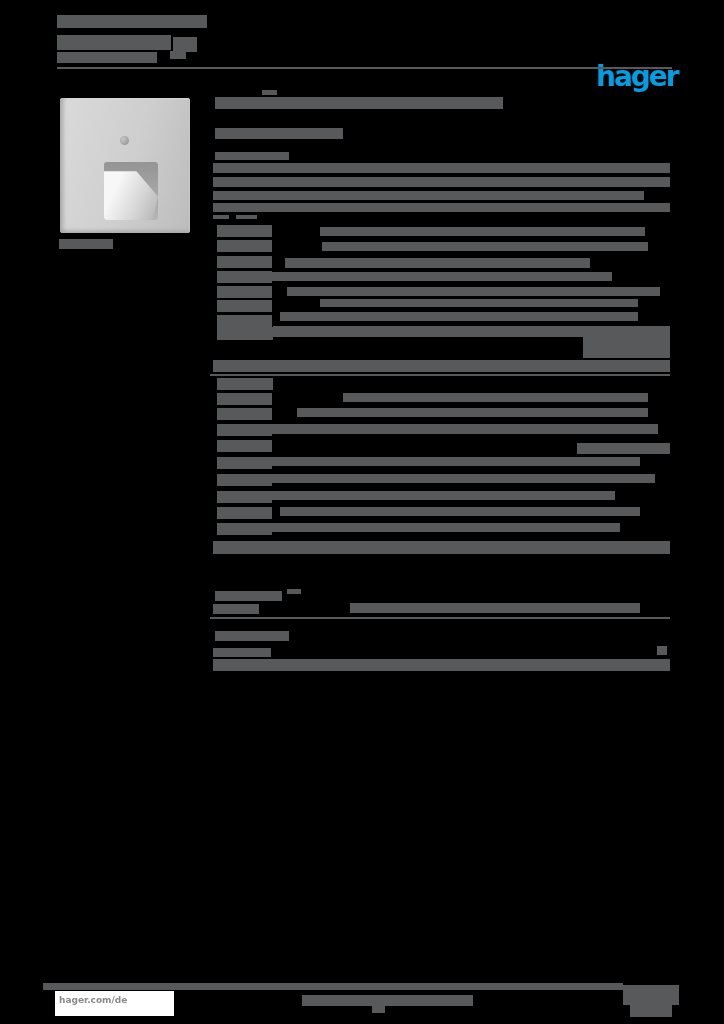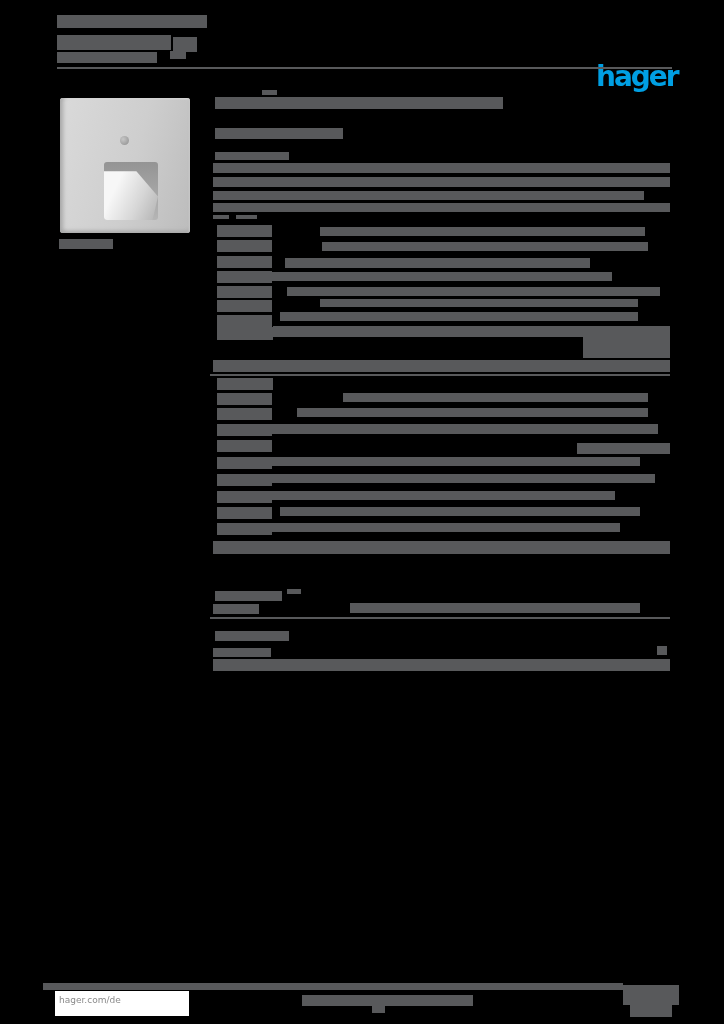--- a/index.html
+++ b/index.html
@@ -14,21 +14,21 @@
          background:linear-gradient(105deg,#dadada 0%,#cecece 55%,#bcbcbc 100%);
          box-shadow:inset 5px 0 4px -2px #a8a8a8, inset -2px 0 2px -1px #c9c9c9,
                     inset 0 -4px 4px -2px #a5a5a5, inset 0 2px 2px -1px #e2e2e2;}
   .screw{position:absolute;left:60px;top:38px;width:9px;height:9px;border-radius:50%;
          background:radial-gradient(circle at 35% 35%,#c6c6c6,#8d8d8d);}
   .opening{position:absolute;left:44px;top:64px;width:54px;height:58px;border-radius:3px;
            background:linear-gradient(180deg,#949494,#b5b5b5);overflow:hidden;}
   .flap{position:absolute;left:0;top:16%;width:100%;height:84%;
         background:linear-gradient(115deg,#f7f7f7 25%,#d6d6d6 65%,#b2b2b2 100%);
         clip-path:polygon(0 0,60% 0,100% 52%,90% 100%,0 100%);}
-  .footer-box{position:absolute;left:55px;top:991px;width:134px;height:25px;background:#ffffff;}
+  .footer-box{position:absolute;left:55px;top:991px;width:119px;height:25px;background:#ffffff;font-weight:bold;}
   .footer-box span{position:absolute;left:4px;top:4px;font-size:9px;color:#8a8a8a;
                    font-family:"DejaVu Sans",sans-serif;}
 </style>
 </head>
 <body>
 
 <div id="canvas" style="background: rgb(0, 0, 0);">
 
   <div class="logo" style="color: rgb(0, 159, 227);">hager</div>
 

